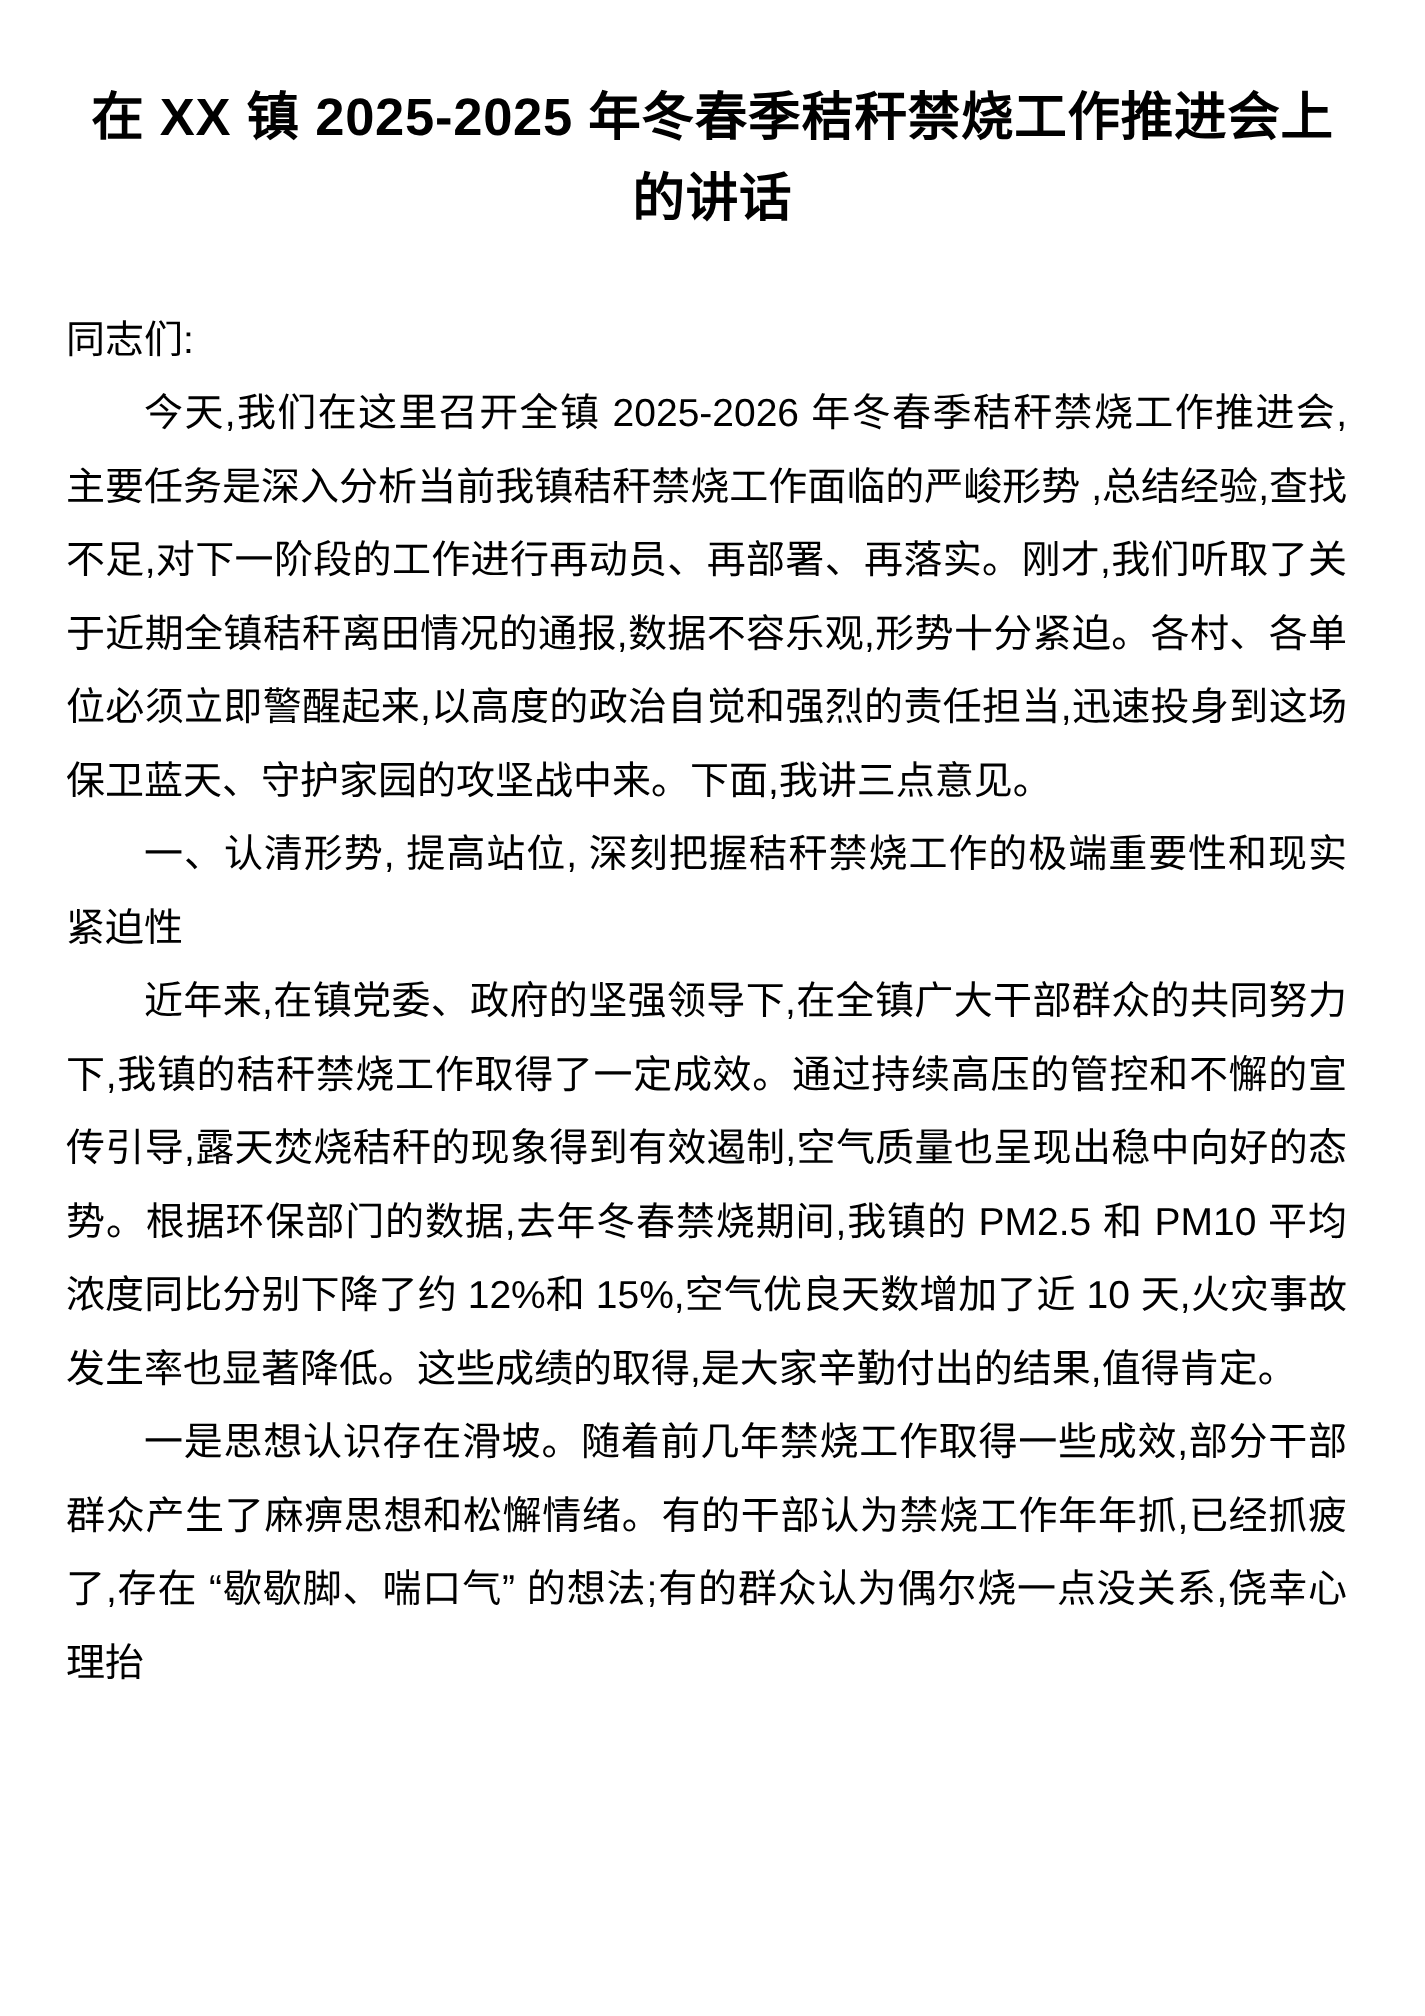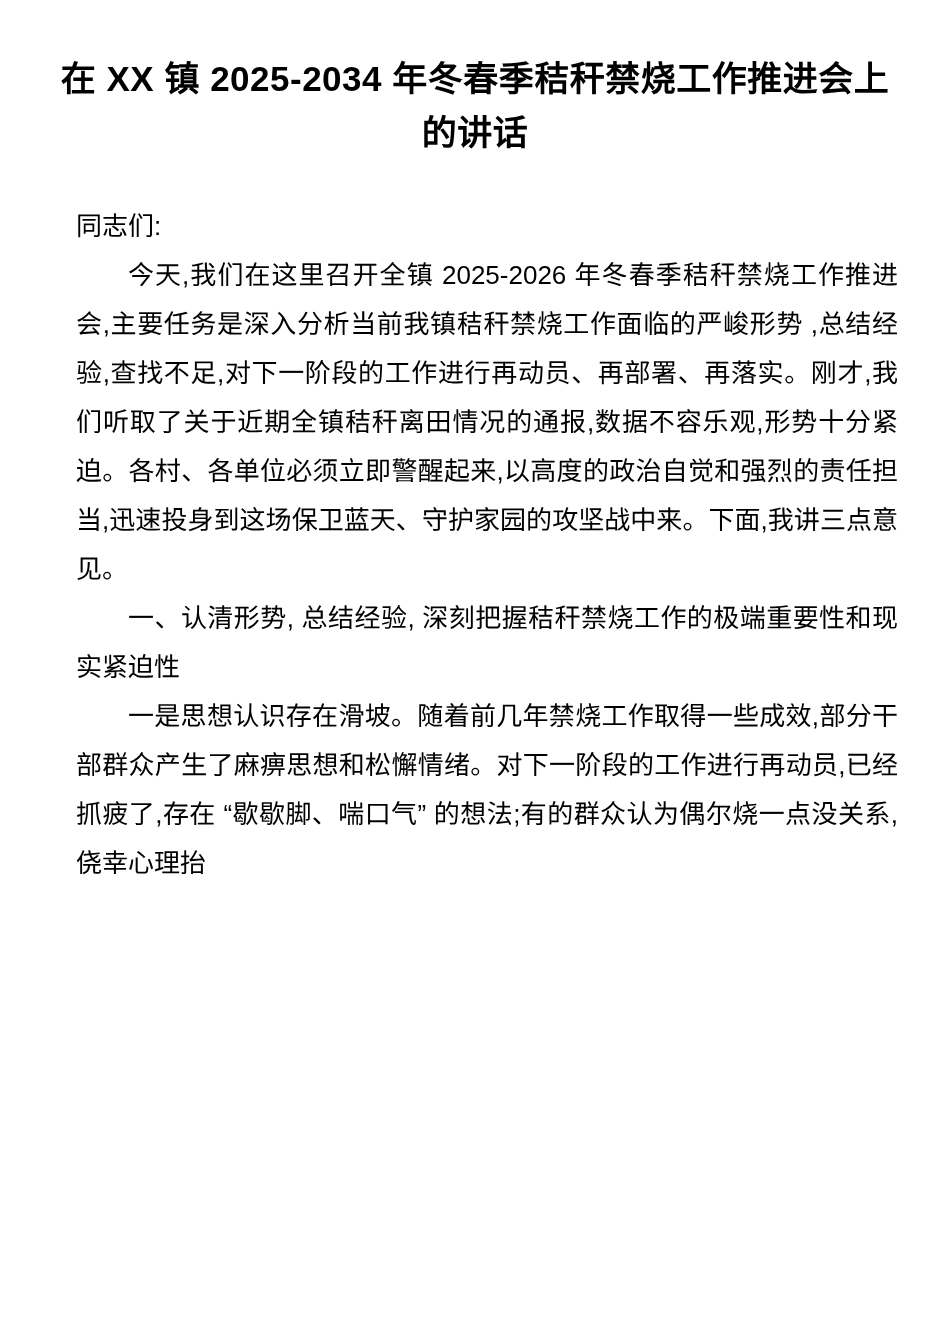--- a/index.html
+++ b/index.html
@@ -28,21 +28,21 @@
     margin: 0;
     padding: 52px 56px 0 56px;
     font-size: 35px;
     line-height: 54px;
     font-weight: 700;
     text-align: center;
     letter-spacing: 0.5px;
     word-break: break-all;
   }
   .body-block {
-    padding: 0 52px 0 76px;
+    padding: 0 52px 0 44px;
     margin-top: 42px;
   }
   p.para {
     margin: 0 0 0 0;
     font-size: 26px;
     line-height: 49px;
     text-align: justify;
     text-justify: inter-ideograph;
     word-break: break-all;
     letter-spacing: 0px;
@@ -59,29 +59,30 @@
   }
   b.lead {
     font-weight: 400;
   }
 </style>
 </head>
 <body>
 
 <div class="page">
 
-  <h1 class="doc-title">在 XX 镇 2025-2034 年冬春季秸秆禁烧工作推进会上的讲话</h1>
+  <h1 class="doc-title">在 XX 镇 2025-2025 年冬春季秸秆禁烧工作推进会上的讲话</h1>
 
   <div class="body-block">
 
     <p class="para salutation">同志们:</p>
 
     <p class="para indent">今天,我们在这里召开全镇 2025-2026 年冬春季秸秆禁烧工作推进会,主要任务是深入分析当前我镇秸秆禁烧工作面临的严峻形势 ,总结经验,查找不足,对下一阶段的工作进行再动员、再部署、再落实。刚才,我们听取了关于近期全镇秸秆离田情况的通报,数据不容乐观,形势十分紧迫。各村、各单位必须立即警醒起来,以高度的政治自觉和强烈的责任担当,迅速投身到这场保卫蓝天、守护家园的攻坚战中来。下面,我讲三点意见。</p>
 
-    <p class="para heading">一、认清形势, 总结经验, 深刻把握秸秆禁烧工作的极端重要性和现实紧迫性</p>
+    <p class="para heading">一、认清形势, 提高站位, 深刻把握秸秆禁烧工作的极端重要性和现实紧迫性</p>
+
+    <p class="para indent">近年来,在镇党委、政府的坚强领导下,在全镇广大干部群众的共同努力下,我镇的秸秆禁烧工作取得了一定成效。通过持续高压的管控和不懈的宣传引导,露天焚烧秸秆的现象得到有效遏制,空气质量也呈现出稳中向好的态势。根据环保部门的数据,去年冬春禁烧期间,我镇的 PM2.5 和 PM10 平均浓度同比分别下降了约 12%和 15%,空气优良天数增加了近 10 天,火灾事故发生率也显著降低。这些成绩的取得,是大家辛勤付出的结果,值得肯定。</p>
 
 
-
-    <p class="para indent"><b class="lead">一是</b><span>思想认识存在滑坡。随着前几年禁烧工作取得一些成效,部分干部群众产生了麻痹思想和松懈情绪。对下一阶段的工作进行再动员,已经抓疲了,存在 “歇歇脚、喘口气” 的想法;有的群众认为偶尔烧一点没关系,侥幸心理抬</span></p>
+    <p class="para indent"><b class="lead">一是</b><span>思想认识存在滑坡。随着前几年禁烧工作取得一些成效,部分干部群众产生了麻痹思想和松懈情绪。有的干部认为禁烧工作年年抓,已经抓疲了,存在 “歇歇脚、喘口气” 的想法;有的群众认为偶尔烧一点没关系,侥幸心理抬</span></p>
 
   </div>
 
 </div>
 
 </body></html>

